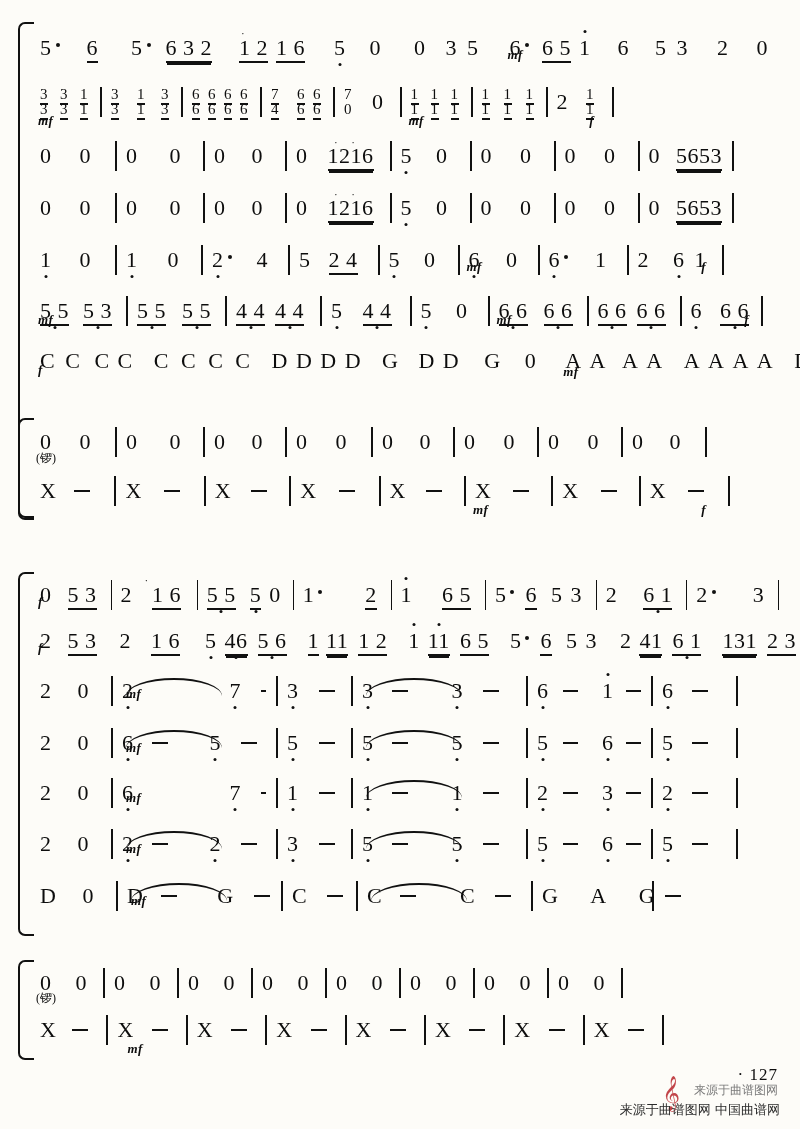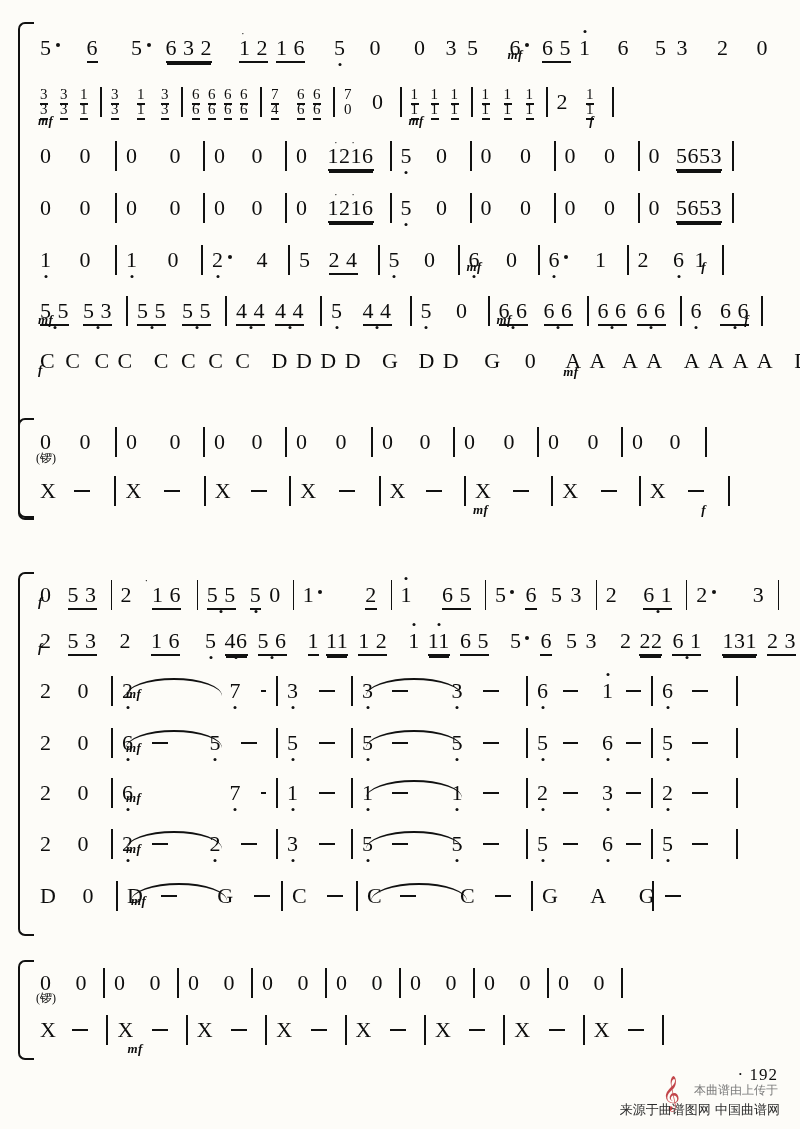--- a/index.html
+++ b/index.html
@@ -721,21 +721,21 @@
         <span class="cell">
           <span class="note">5</span>
             <span class="dur-dot"></span>
           <span class="note" style="margin-left:8px;"><span class="beam">6</span></span>
           <span class="note" style="margin-left:10px;">5</span>
           <span class="note" style="margin-left:4px;">3</span>
         </span>
         <span class="bar" style="margin-left:12px;"></span>
         <span class="cell">
           <span class="note">2</span>
-          <span class="note" style="margin-left:4px;"><span class="beam beam2">22</span></span>
+          <span class="note" style="margin-left:4px;"><span class="beam beam2">41</span></span>
           <span class="note dot-under" style="margin-left:6px;"><span class="beam">6&nbsp;1</span></span>
         </span>
         <span class="bar" style="margin-left:10px;"></span>
         <span class="cell">
           <span class="note"><span class="beam beam2">131</span></span>
           <span class="note" style="margin-left:6px;"><span class="beam">2&nbsp;3</span></span>
         </span>
         <span class="bar" style="margin-left:10px;"></span>
       </div>
 
@@ -1031,17 +1031,17 @@
         <span class="bar" style="margin-left:14px;"></span>
         <span class="cell">
           <span class="note">X</span>
             <span class="dash" style="margin-left:16px;"></span>
         </span>
         <span class="bar" style="margin-left:14px;"></span>
       </div>
     </div>
   </div>
 
-  <div class="page-num">· 192</div>
+  <div class="page-num">· 127</div>
   <div class="watermark">𝄞</div>
-  <div class="wm-text">本曲谱由上传于</div>
+  <div class="wm-text">来源于曲谱图网</div>
   <div class="footer-note" style="bottom:10px;">来源于曲谱图网  中国曲谱网</div>
 </div>
 
 </body></html>

